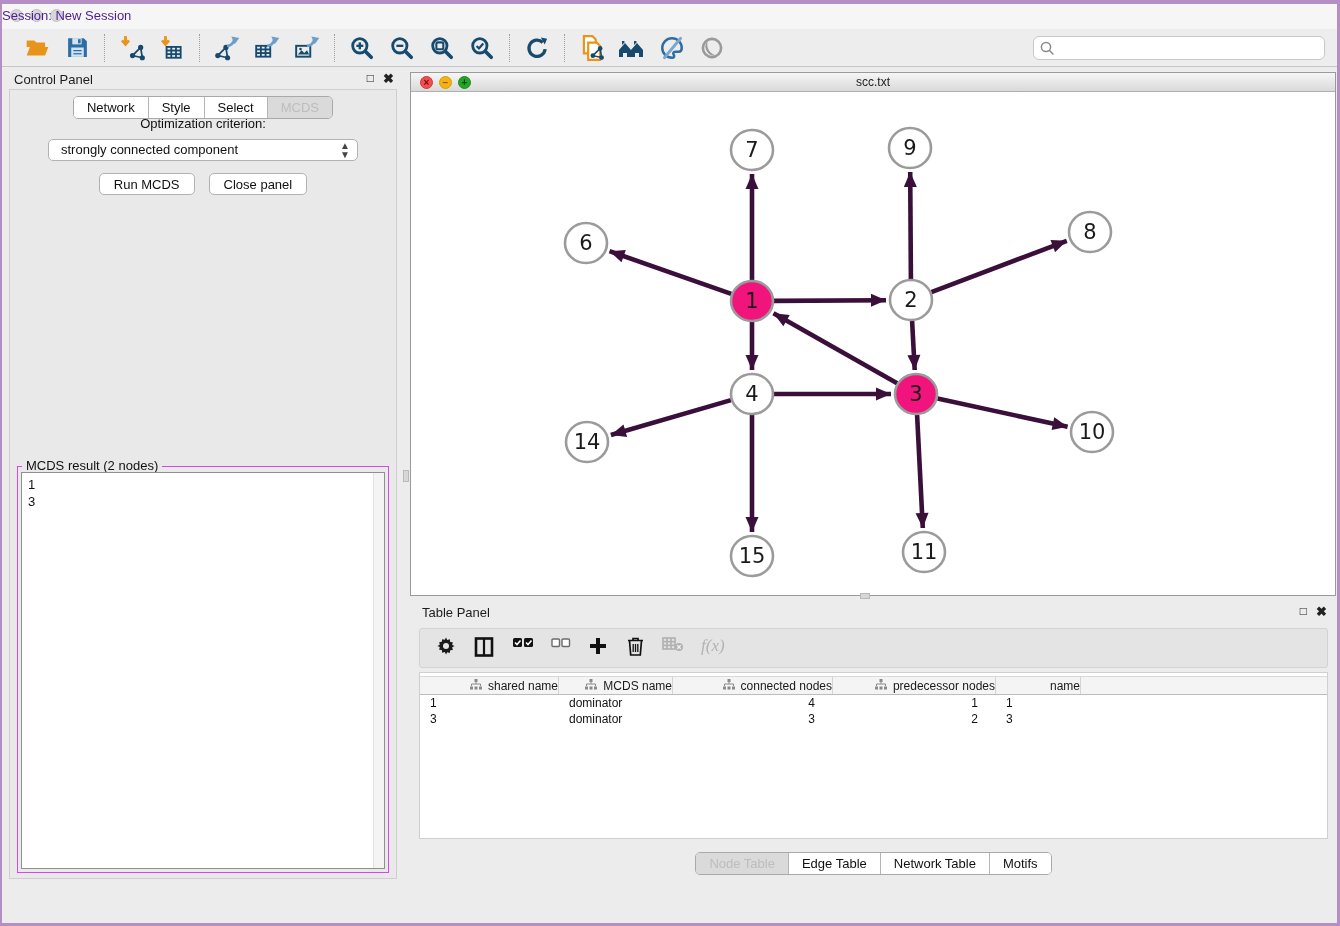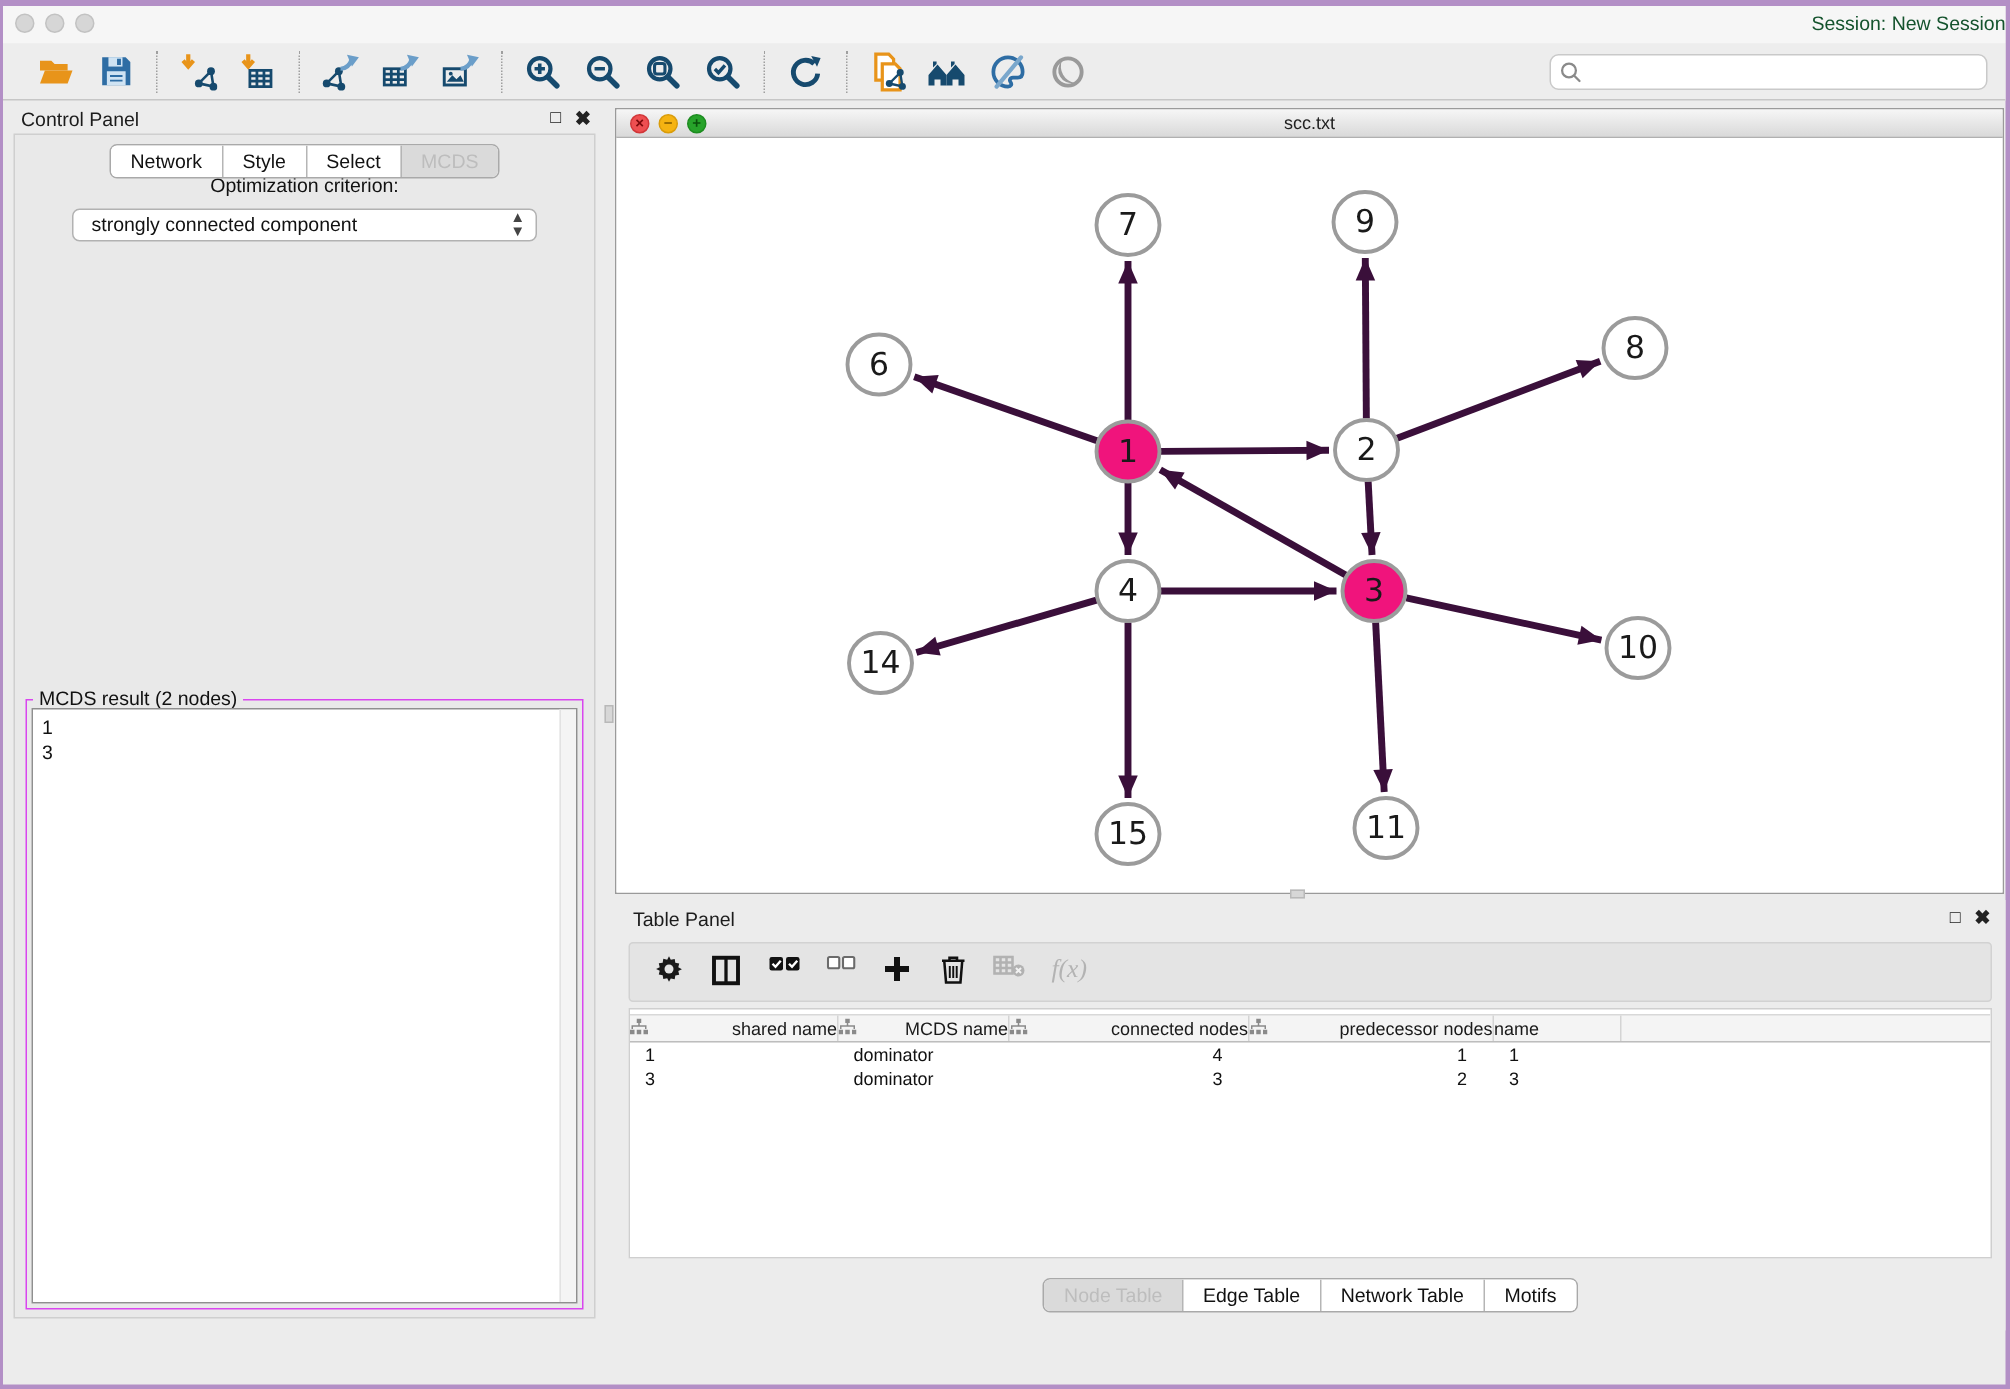--- a/index.html
+++ b/index.html
@@ -5,21 +5,21 @@
   * { margin:0; padding:0; box-sizing:border-box; }
   html,body { width:1340px; height:926px; overflow:hidden; }
   body { font-family:"Liberation Sans", sans-serif; background:#ececec; }
 
   .window { position:absolute; inset:0; border:3px solid #b38fc6; border-top-width:4px; border-left-width:2px; background:#ececec; }
 
   
   .titlebar { position:absolute; left:0; right:0; top:0; height:25px; background:#f6f6f6; }
   .traffic { position:absolute; left:8px; top:5px; display:flex; gap:7px; }
   .traffic .dot { width:13px; height:13px; border-radius:50%; background:#d6d6d6; border:1px solid #c2c2c2; }
-  .win-title { position:absolute; left:0; right:0; top:4px; text-align:right; font-size:13px; color:#14532d; }
+  .win-title { position:absolute; left:0; right:0; top:4px; text-align:left; font-size:13px; color:#4c1d95; }
 
   
   .toolbar { position:absolute; left:0; right:0; top:25px; height:38px; background:#ededed; border-bottom:1px solid #c6c6c6; display:flex; align-items:center; padding:0 8px; }
   .tb-group { display:flex; align-items:center; gap:12px; padding:0 13px; }
   .tb-group + .tb-group { border-left:1px dotted #9f9f9f; }
   .tb-btn { width:28px; height:28px; display:flex; align-items:center; justify-content:center; cursor:pointer; }
   .tb-btn svg { display:block; }
   .search-wrap { margin-left:auto; margin-right:4px; position:relative; width:292px; }
   .search-wrap input { width:100%; height:24px; border:1px solid #c9c9c9; border-radius:6px; background:#fff; padding:0 8px 0 26px; font-size:12px; outline:none; }
   .search-wrap .mag { position:absolute; left:6px; top:4px; }
@@ -64,21 +64,21 @@
   .v-knob { position:absolute; left:401px; top:466px; width:6px; height:12px; background:#d7d7d7; border:1px solid #b9b9b9; }
   .h-knob { position:absolute; left:858px; top:589px; width:10px; height:6px; background:#d7d7d7; border:1px solid #b9b9b9; }
 
   
   .table-panel { position:absolute; left:408px; right:0; top:596px; bottom:36px; background:#ececec; }
   .tp-toolbar { position:absolute; left:9px; right:9px; top:28px; height:40px; background:#e4e4e4; border:1px solid #d2d2d2; border-radius:3px; display:flex; align-items:center; gap:17px; padding:0 16px; }
   .tp-btn { display:flex; align-items:flex-start; justify-content:center; cursor:pointer; min-width:20px; height:24px; }
   .tp-fx { font-family:"Liberation Serif", serif; font-style:italic; font-size:17px; color:#b3b3b3; }
   .tp-table { position:absolute; left:9px; right:9px; top:72px; bottom:48px; background:#fff; border:1px solid #cfcfcf; overflow:hidden; }
   .thead { display:flex; height:19px; background:#f4f4f4; border-top:1px solid #d8d8d8; border-bottom:1px solid #bdbdbd; margin-top:3px; }
-  .th { display:flex; align-items:center; justify-content:space-between; gap:6px; font-size:12px; color:#1a1a1a; border-right:1px solid #d4d4d4; height:100%; }
+  .th { display:flex; align-items:center; justify-content:flex-end; gap:6px; font-size:12px; color:#1a1a1a; border-right:1px solid #d4d4d4; height:100%; }
   .trow { display:flex; height:16px; font-size:12px; color:#111; }
   .td { padding:1px 6px 0 10px; }
   .td.right { text-align:right; padding-right:18px; }
   .tp-tabs { position:absolute; left:0; right:0; bottom:12px; display:flex; justify-content:center; }
 
   
   .statusbar { position:absolute; left:0; right:0; bottom:0; height:36px; background:#ededed; border-top:1px solid #b5b5b5; }
   .sb-left-btn { position:absolute; left:12px; top:6px; width:27px; height:24px; background:#fff; border:1px solid #b2b2b2; border-radius:3px; display:flex; align-items:center; justify-content:center; cursor:pointer; }
   .memory-btn { position:absolute; right:14px; top:7px; height:23px; background:#fff; border:1px solid #b2b2b2; border-radius:3px; display:flex; align-items:center; gap:6px; padding:0 10px; font-size:12px; color:#111; cursor:pointer; }
   .memory-dot { width:11px; height:11px; border-radius:50%; background:#1d9638; }
@@ -323,20 +323,24 @@
           <div class="seg-tab">Style</div>
           <div class="seg-tab">Select</div>
           <div class="seg-tab selected">MCDS</div>
         </div>
       </div>
     <div class="cp-body">
       <div class="opt-label">Optimization criterion:</div>
       <div class="opt-select">
         <span>strongly connected component</span>
         <span class="stepper">▲<br>▼</span>
+      </div>
+      <div class="btn-row">
+        <button class="push-btn">Run MCDS</button>
+        <button class="push-btn">Close panel</button>
       </div>
       <div class="result-group">
         <div class="result-legend">MCDS result (2 nodes)</div>
         <div class="result-text" id="mcds-result">1
 3</div>
         <div class="result-scroll"></div>
       </div>
     </div>
   </div>
 

